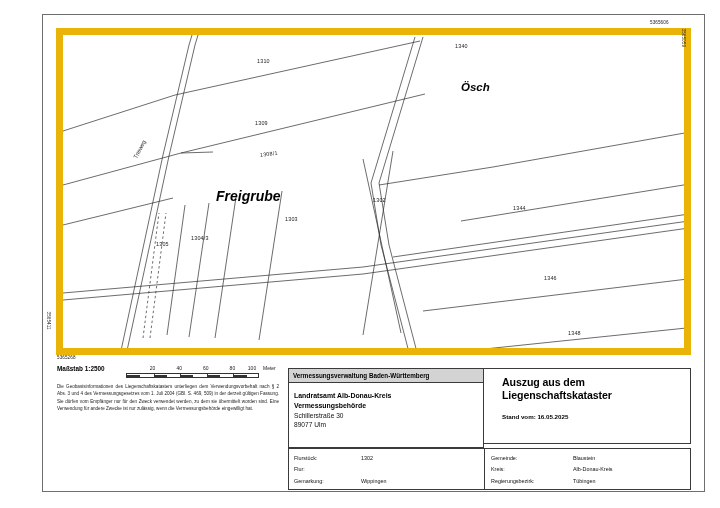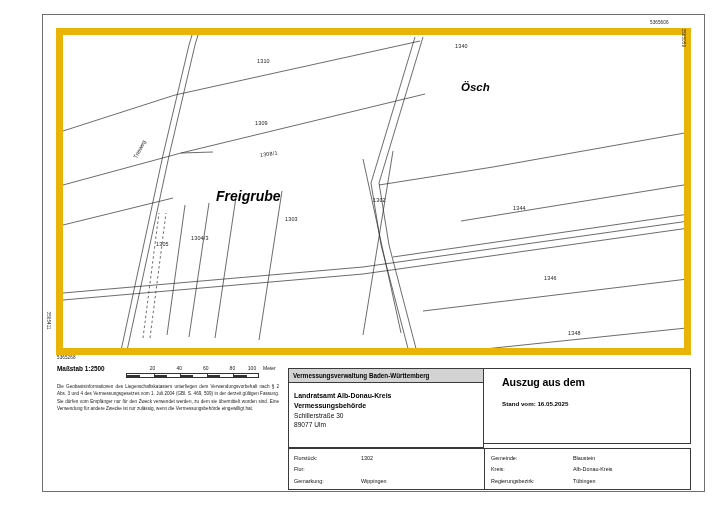--- a/index.html
+++ b/index.html
@@ -171,20 +171,21 @@
     <div class="body">
       <div class="addr1">Landratsamt Alb-Donau-Kreis</div>
       <div class="addr1">Vermessungsbehörde</div>
       <div class="addr2">Schillerstraße 30</div>
       <div class="addr2">89077 Ulm</div>
     </div>
   </div>
 
   <div class="block-right">
     <div class="t-main">Auszug aus dem</div>
+    <div class="t-main">Liegenschaftskataster</div>
     <div class="t-stand">Stand vom: 16.05.2025</div>
   </div>
 
   <div class="attr left">
     <div class="row">
       <div class="k">Flurstück:</div>
       <div class="v">1302</div>
     </div>
     <div class="row">
       <div class="k">Flur:</div>

